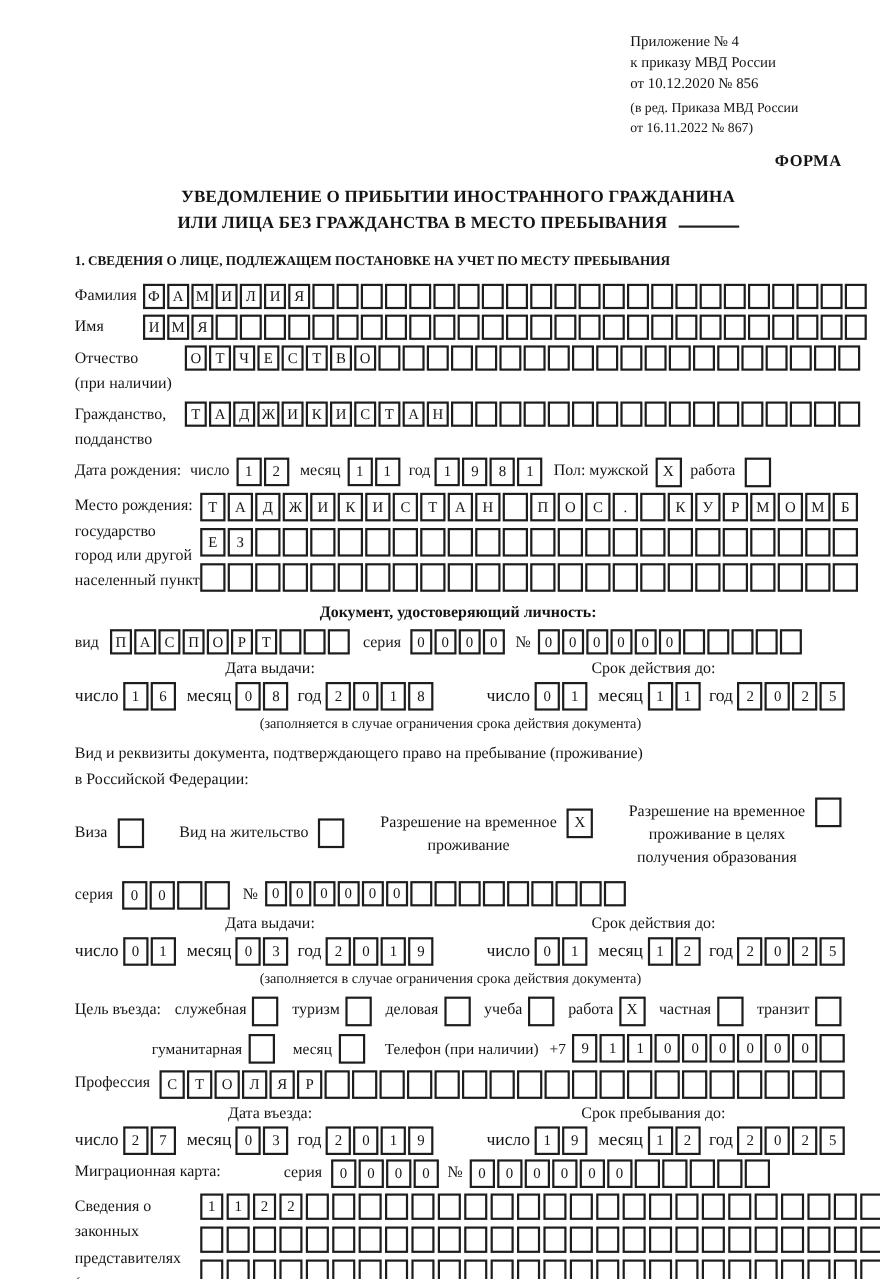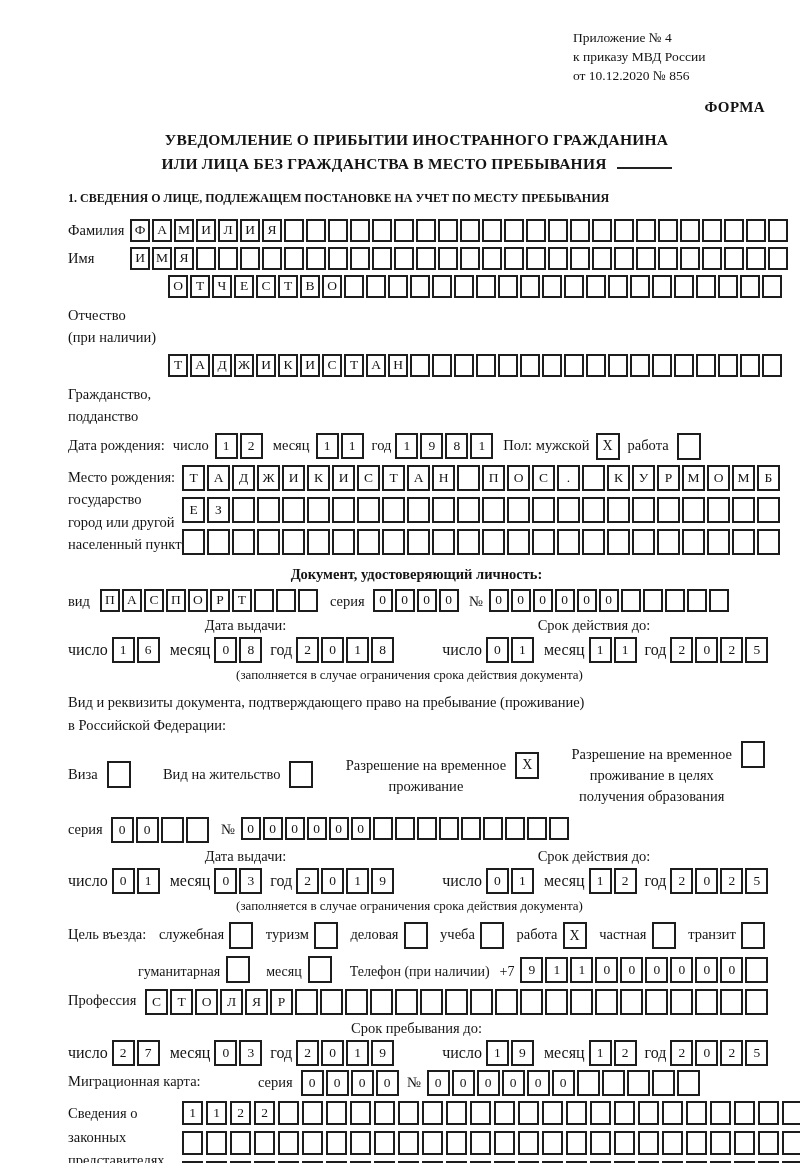--- a/index.html
+++ b/index.html
@@ -16,21 +16,21 @@
   .forma{text-align:right;font-weight:bold;font-size:15px;margin-top:14px;letter-spacing:.4px;}
 
   .title{text-align:center;font-weight:bold;font-size:15.5px;line-height:1.5;margin-top:12px;letter-spacing:.2px;}
   .title-underline{display:inline-block;width:55px;height:13px;border-bottom:2px solid #222;margin-left:10px;}
   .sec-heading{font-weight:bold;font-size:12px;margin-top:16px;margin-bottom:13px;white-space:nowrap;}
 
   
   .frow{display:flex;align-items:flex-start;margin-bottom:5px;font-size:14.5px;}
   .flabel{flex:none;padding-top:3px;white-space:nowrap;}
   .flabel.two{line-height:1.55;padding-top:1px;}
-  .w62{width:62px;} .w100{width:100px;margin-top:28px;} .w114{width:114px;} .w77{width:77px;} .w150{width:150px;}
+  .w62{width:62px;} .w100{width:100px;} .w114{width:114px;} .w77{width:77px;} .w150{width:150px;}
 
   
   .boxrow{display:flex;flex:none;}
   .cell{
     box-sizing:border-box;flex:none;width:20px;height:23px;border:2px solid #1d1d1d;margin-right:2px;
     display:flex;align-items:center;justify-content:center;
     font-size:13.5px;background:#fff;
   }
   .w .cell{width:23px;height:26px;margin-right:2px;}
   .m .cell{width:21px;height:24px;margin-right:3px;}
@@ -75,20 +75,21 @@
   .guard-rows .boxrow{margin-bottom:6px;}
 
   .place-rows .boxrow{margin-bottom:6px;}
 </style>
 </head>
 <body>
 
 <div class="page">
 
   <div class="appendix">Приложение № 4<br>к приказу МВД России<br>от 10.12.2020 № 856</div>
+  <div class="amendment">(в ред. Приказа МВД России<br>от 16.11.2022 № 867)</div>
   <div class="forma">ФОРМА</div>
 
   <div class="title">
     <span>УВЕДОМЛЕНИЕ О ПРИБЫТИИ ИНОСТРАННОГО ГРАЖДАНИНА</span><br>
     <span>ИЛИ ЛИЦА БЕЗ ГРАЖДАНСТВА В МЕСТО ПРЕБЫВАНИЯ</span><span class="title-underline"></span>
   </div>
 
   <div class="sec-heading">1. СВЕДЕНИЯ О ЛИЦЕ, ПОДЛЕЖАЩЕМ ПОСТАНОВКЕ НА УЧЕТ ПО МЕСТУ ПРЕБЫВАНИЯ</div>
 
   <div class="frow">
@@ -601,20 +602,21 @@
         <span class="cell"></span>
         <span class="cell"></span>
         <span class="cell"></span>
         <span class="cell"></span>
         <span class="cell"></span>
         <span class="cell"></span>
       </span>
   </div>
 
   <div class="dheads">
+    <span class="dh-left">Дата въезда:</span>
     <span class="dh-right">Срок пребывания до:</span>
   </div>
   <div class="dateline">
     <span class="dgroup">
       <span class="word gap4">число</span>
       <span class="boxrow w gap8">
           <span class="cell">2</span>
           <span class="cell">7</span>
         </span>
       <span class="word gap4">месяц</span>

